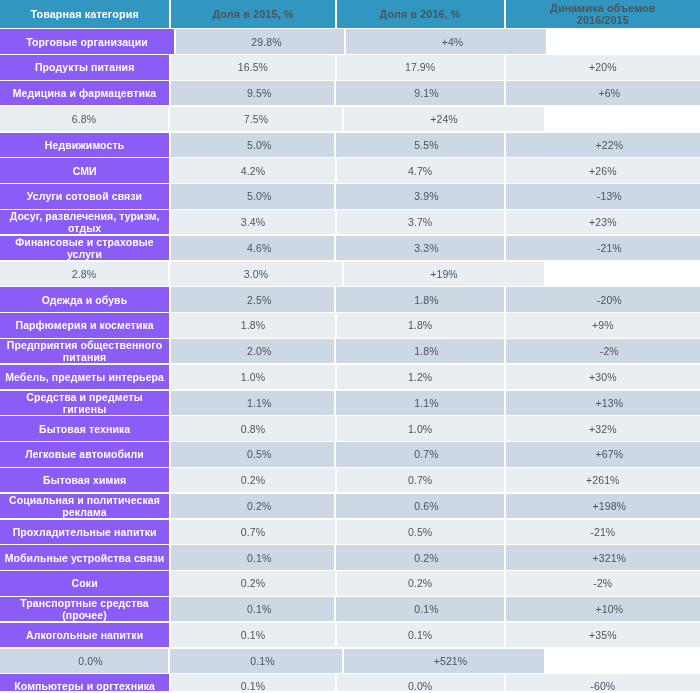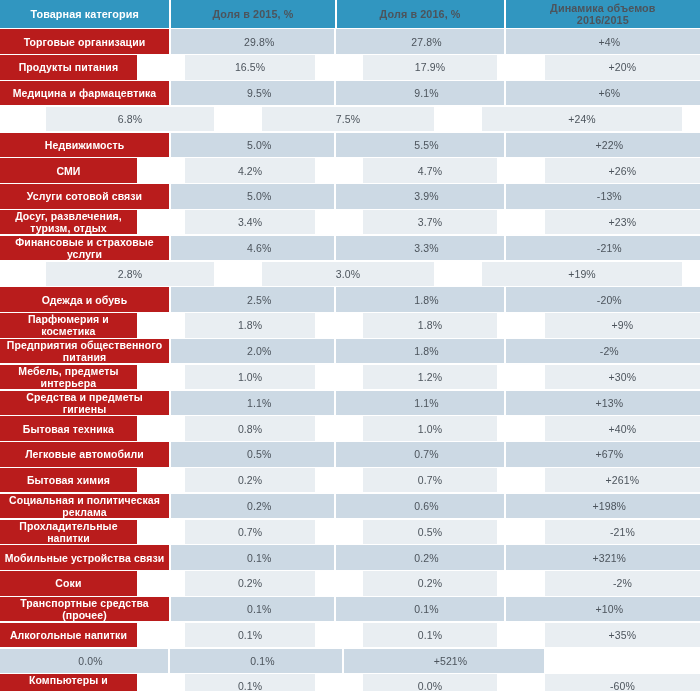--- a/index.html
+++ b/index.html
@@ -73,52 +73,50 @@
   .row.alt-a .c-y16,
   .row.alt-a .c-dyn {
     background: #ccd9e4;
     color: #4c545c;
   }
   .row.alt-b .c-y15,
   .row.alt-b .c-y16,
   .row.alt-b .c-dyn {
     background: #e9eef2;
     color: #4c545c;
-    margin-left: 46px;
   }
 
   .bottom-edge {
     position: absolute;
     left: 0;
     bottom: 0;
     width: 700px;
     height: 2px;
     background: #ffffff;
   }
 </style>
-<style>#table-root{background:#ffffff;}.header-row .cell{background:#3196c0;}.header-row .cell{color:#ffffff;}.c-cat{background:#b91c1c;}.c-cat{color:#ffffff;}.row.alt-a .c-y15,.row.alt-a .c-y16,.row.alt-a .c-dyn{background:#ccd9e4;padding-left:13px;}.row.alt-b .c-y15,.row.alt-b .c-y16,.row.alt-b .c-dyn{background:#e9eef2;}.row .c-y15,.row .c-y16,.row .c-dyn{color:#4c545c;}</style></head>
+<style>#table-root{background:#ffffff;}.header-row .cell{background:#3196c0;}.header-row .cell{color:#ffffff;}.c-cat{background:#8b5cf6;}.c-cat{color:#ffffff;}.row.alt-a .c-y15,.row.alt-a .c-y16,.row.alt-a .c-dyn{background:#ccd9e4;padding-left:13px;}.row.alt-b .c-y15,.row.alt-b .c-y16,.row.alt-b .c-dyn{background:#e9eef2;}.row .c-y15,.row .c-y16,.row .c-dyn{color:#4c545c;}</style></head>
 <body>
 
 <div id="table-root">
 
   <div class="row header-row">
     <div class="cell c-cat">Товарная категория</div>
     <div class="cell c-y15">Доля в 2015, %</div>
     <div class="cell c-y16">Доля в 2016, %</div>
     <div class="cell c-dyn">
       <span>Динамика объемов</span>
       <span>2016/2015</span>
     </div>
   </div>
 
   <div id="rows-host">
       <div class="row alt-a">
         <div class="cell c-cat">Торговые организации</div>
         <div class="cell c-y15">29.8%</div>
-        <div class="cell c-y16">27.8%</div>
         <div class="cell c-dyn">+4%</div>
       </div>
       <div class="row alt-b">
         <div class="cell c-cat">Продукты питания</div>
         <div class="cell c-y15">16.5%</div>
         <div class="cell c-y16">17.9%</div>
         <div class="cell c-dyn">+20%</div>
       </div>
       <div class="row alt-a">
         <div class="cell c-cat">Медицина и фармацевтика</div>
@@ -193,21 +191,21 @@
       <div class="row alt-a">
         <div class="cell c-cat">Средства и предметы гигиены</div>
         <div class="cell c-y15">1.1%</div>
         <div class="cell c-y16">1.1%</div>
         <div class="cell c-dyn">+13%</div>
       </div>
       <div class="row alt-b">
         <div class="cell c-cat">Бытовая техника</div>
         <div class="cell c-y15">0.8%</div>
         <div class="cell c-y16">1.0%</div>
-        <div class="cell c-dyn">+40%</div>
+        <div class="cell c-dyn">+32%</div>
       </div>
       <div class="row alt-a">
         <div class="cell c-cat">Легковые автомобили</div>
         <div class="cell c-y15">0.5%</div>
         <div class="cell c-y16">0.7%</div>
         <div class="cell c-dyn">+67%</div>
       </div>
       <div class="row alt-b">
         <div class="cell c-cat">Бытовая химия</div>
         <div class="cell c-y15">0.2%</div>

